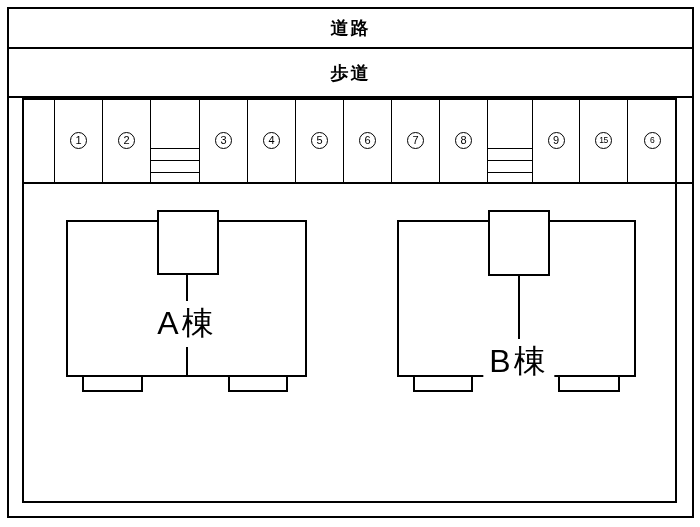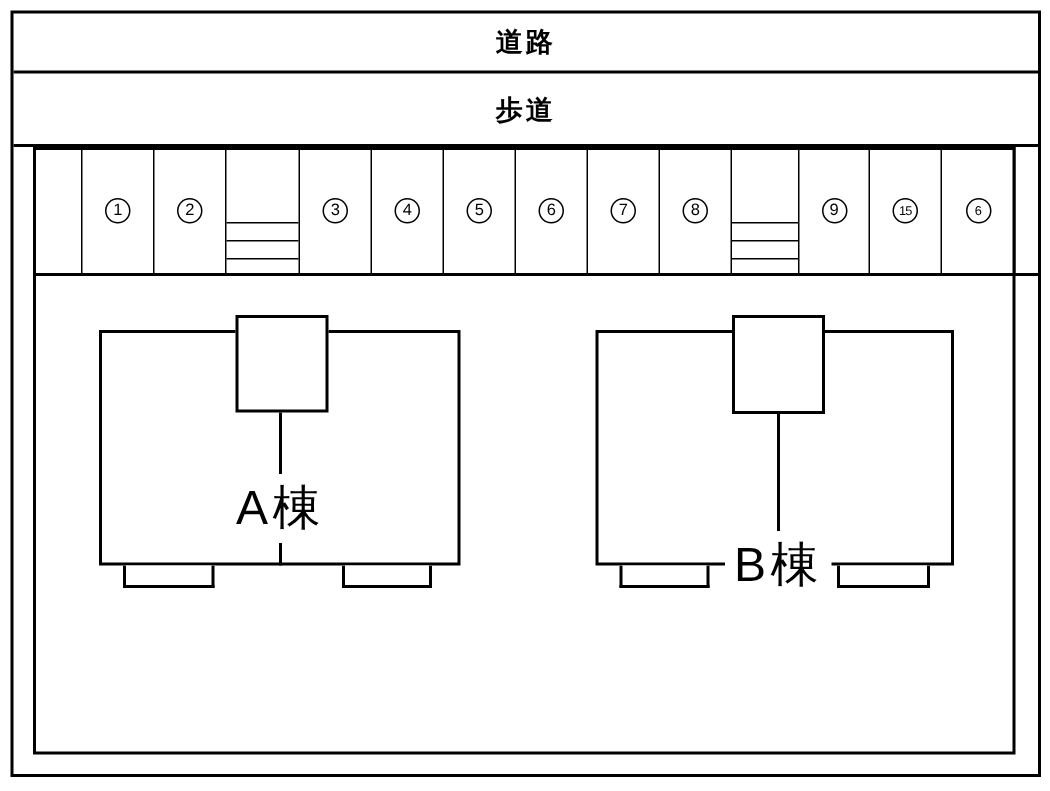--- a/index.html
+++ b/index.html
@@ -26,21 +26,21 @@
   .cnum { width:17px; height:17px; border:1px solid #000; border-radius:50%; display:flex; align-items:center; justify-content:center; font-size:11px; line-height:1; }
   .cnum.two { font-size:8.5px; letter-spacing:-0.5px; }
   .stair-line { position:absolute; left:0; right:0; border-top:1px solid #000; }
   .sl1 { top:50px; } .sl2 { top:62px; } .sl3 { top:74px; }
 
   
   .bldg-main { position:absolute; top:220px; height:157px; border:2px solid #000; background:#fff; }
   .bldg-tower { position:absolute; top:210px; width:62px; height:66px; border:2px solid #000; background:#fff; z-index:3; }
   .bldg-line { position:absolute; top:274px; width:2px; height:103px; background:#000; z-index:2; }
   .bldg-foot { position:absolute; top:377px; height:15px; border:2px solid #000; border-top:none; background:#fff; }
-  .bldg-label { position:absolute; top:339px; transform:translate(-50%,-50%); background:#fff; z-index:4;
+  .bldg-label { position:absolute; top:324px; transform:translate(-50%,-50%); background:#fff; z-index:4;
                 font-size:32px; letter-spacing:3px; padding:1px 6px; white-space:nowrap; }
 
   #bldgA-main { left:66px; width:241px; }
   #bldgA-tower { left:157px; height:65px; }
   #bldgA-line { left:186px; }
   #bldgA-foot1 { left:82px; width:61px; }
   #bldgA-foot2 { left:228px; width:60px; }
   #bldgA-label { left:187px; }
 
   #bldgB-main { left:397px; width:239px; }

